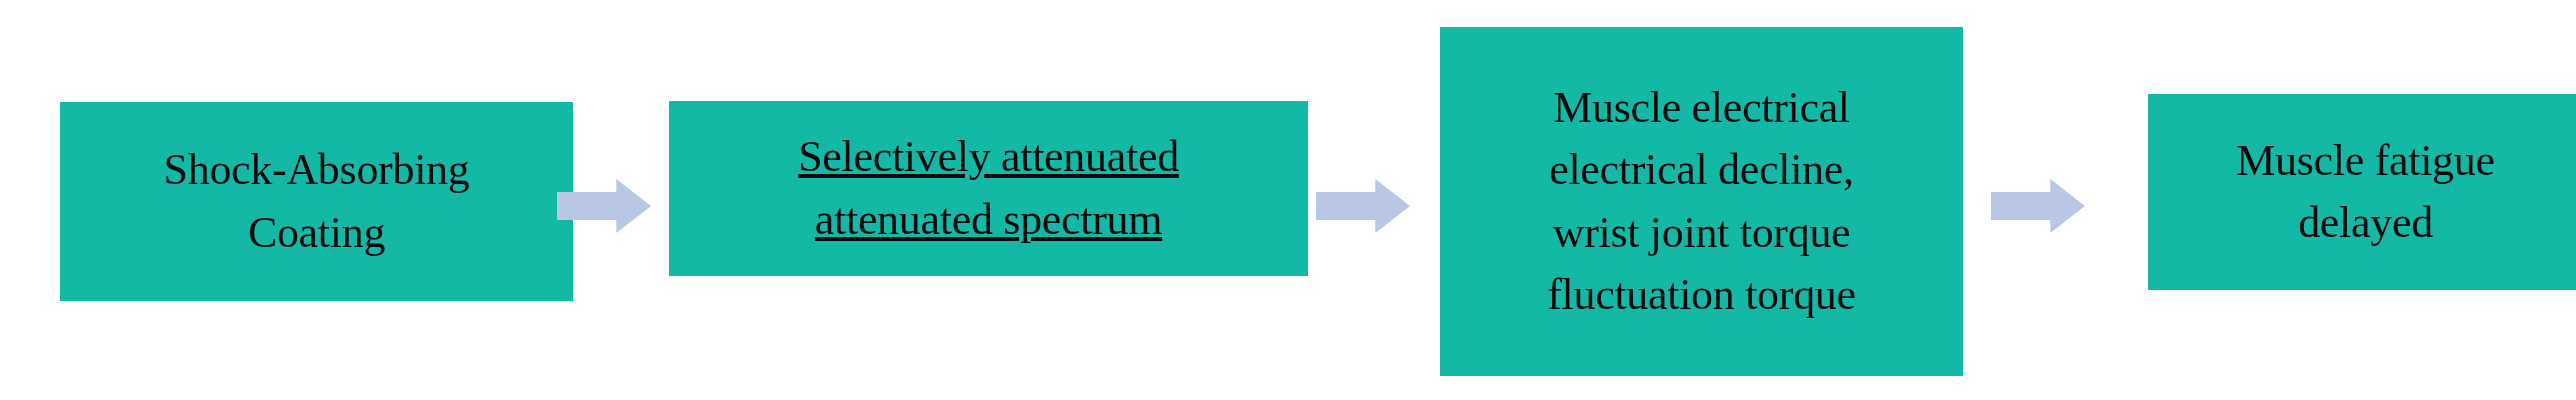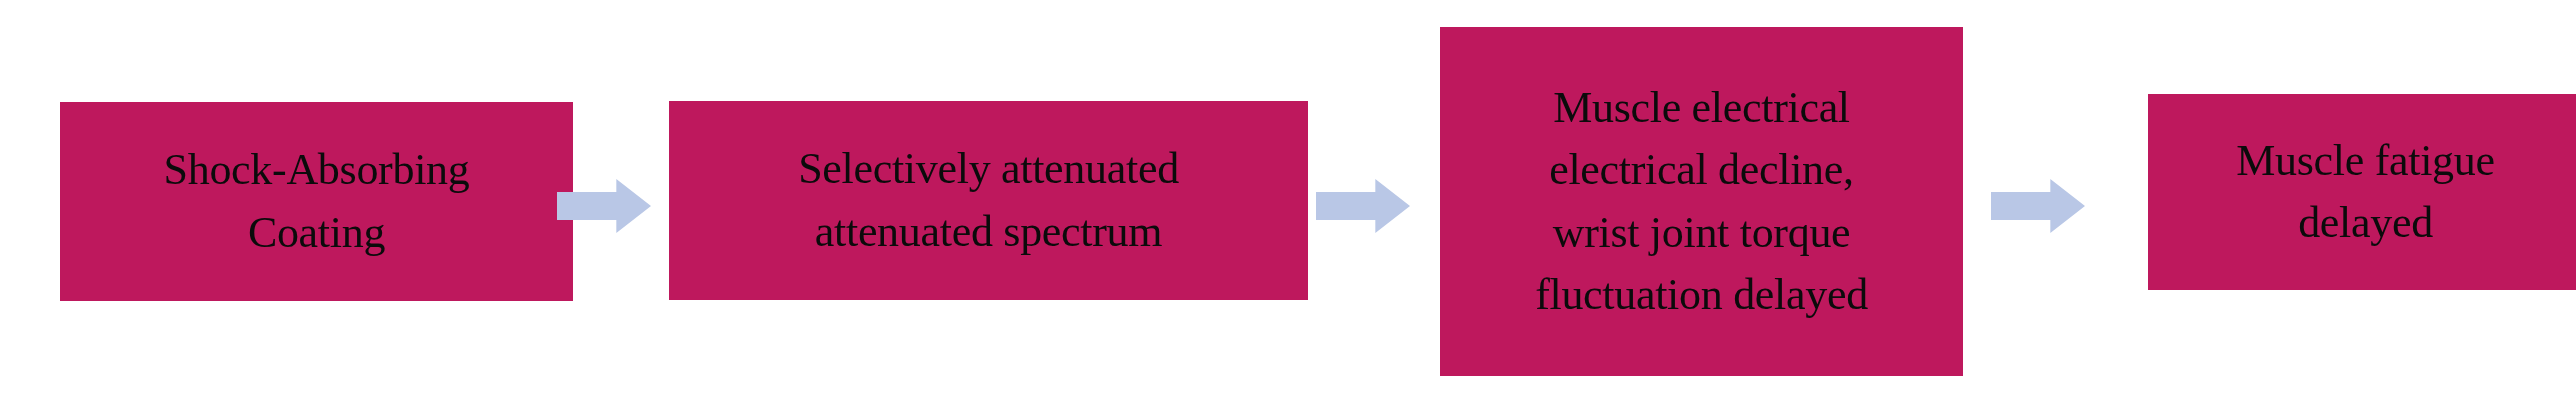--- a/index.html
+++ b/index.html
@@ -16,40 +16,40 @@
   }
   #flow-canvas {
     position: relative;
     width: 2576px;
     height: 400px;
     background: #ffffff;
   }
   .flow-box {
     position: absolute;
     box-sizing: border-box;
-    background: #be185d;
+    background: #14b8a6;
     display: flex;
     flex-direction: column;
     align-items: center;
     justify-content: center;
     text-align: center;
     color: #0b0b0b;
     font-family: "Liberation Serif", "DejaVu Serif", serif;
     font-size: 44px;
     line-height: 1.42;
     letter-spacing: -0.3px;
     -webkit-font-smoothing: antialiased;
   }
   .flow-box .line {
     display: block;
     white-space: nowrap;
   }
   
   #node-1 { left: 20px;   top: 102px; width: 513px; height: 199px; margin-left: 40px; }
-  #node-2 { left: 669px;  top: 101px; width: 639px; height: 199px; }
+  #node-2 { left: 669px;  top: 101px; width: 639px; height: 175px; text-decoration: underline; }
   #node-3 { left: 1440px; top: 27px;  width: 523px; height: 349px; }
   #node-4 { left: 2120px; top: 94px; width: 435px; height: 196px; margin-left: 28px; }
 
   .flow-arrow {
     position: absolute;
     top: 179px;
     width: 94px;
     height: 54px;
   }
   #arrow-1 { left: 557px; }
@@ -81,21 +81,21 @@
   <div class="flow-arrow" id="arrow-2">
     <svg viewBox="0 0 122 70" preserveAspectRatio="none" aria-hidden="true">
       <polygon points="0,17 77,17 77,0 122,35 77,70 77,53 0,53" fill="#b9c7e6"></polygon>
     </svg>
   </div>
 
   <div class="flow-box" id="node-3">
     <span class="line">Muscle electrical</span>
     <span class="line">electrical decline,</span>
     <span class="line">wrist joint torque</span>
-    <span class="line">fluctuation delayed</span>
+    <span class="line">fluctuation torque</span>
   </div>
 
   <div class="flow-arrow" id="arrow-3">
     <svg viewBox="0 0 122 70" preserveAspectRatio="none" aria-hidden="true">
       <polygon points="0,17 77,17 77,0 122,35 77,70 77,53 0,53" fill="#b9c7e6"></polygon>
     </svg>
   </div>
 
   <div class="flow-box" id="node-4">
     <span class="line">Muscle fatigue</span>

